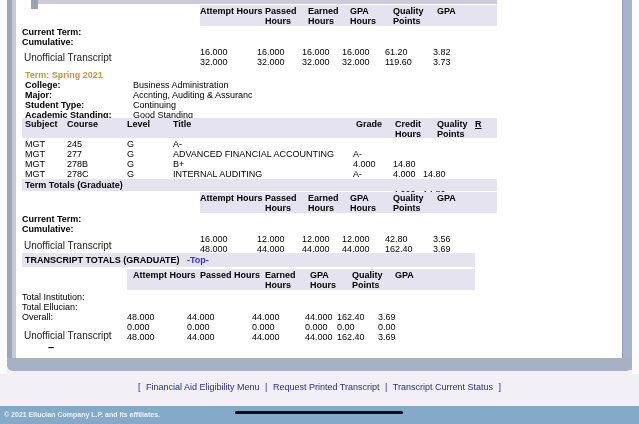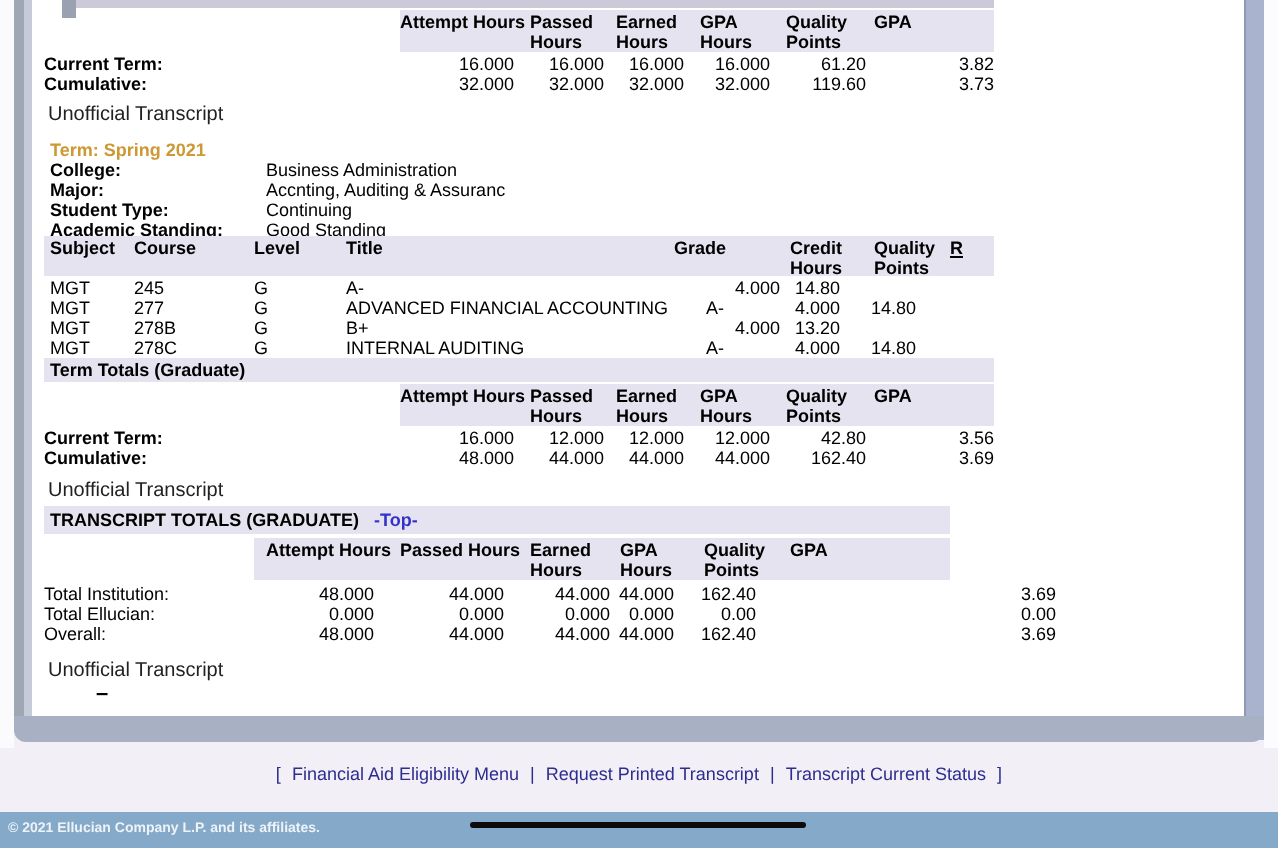--- a/index.html
+++ b/index.html
@@ -20,21 +20,21 @@
   .band{position:absolute;background:#e5e3ef;}
   
   .hdr{position:absolute;font-weight:bold;font-size:9px;line-height:9.5px;color:#000;}
   .nowrap{white-space:nowrap;}
   .w36{width:36px;} .w30{width:30px;} .w40{width:40px;} .w42{width:42px;}
   
   .sumrow{position:absolute;left:22px;width:497px;display:grid;
           grid-template-columns:178px 57px 45px 40px 43px 48px 64px;
           font-size:9px;line-height:10px;color:#000;}
   .sumrow .lab{font-weight:bold;}
-  .num{text-align:right;}
+  .num{text-align:left;margin-top:20px;}
   
   .crow{position:absolute;left:22px;width:475px;display:grid;
         grid-template-columns:3px 42px 60px 46px 180px 40px 30px 38px 36px;
         font-size:9px;line-height:10px;color:#000;}
   .crow .num{padding-right:3px;}
   
   .trow{position:absolute;left:22px;width:506px;display:grid;
         grid-template-columns:105px 60px 65px 53px 32px 41px 150px;
         font-size:9px;line-height:10px;color:#000;}
   .trow .lab{font-weight:normal;}
@@ -108,21 +108,21 @@
   <span class="info-label" style="top:100px;">Student Type:</span>
   <span class="info-value" style="top:100px;">Continuing</span>
   <span class="info-label" style="top:110px;">Academic Standing:</span>
   <span class="info-value" style="top:110px;">Good Standing</span>
 
   <div class="band" style="left:22px;top:118px;width:475px;height:20px;"></div>
   <span class="hdr" style="left:25px;top:120px;">Subject</span>
   <span class="hdr" style="left:67px;top:120px;text-align:right;">Course</span>
   <span class="hdr" style="left:127px;top:120px;">Level</span>
   <span class="hdr" style="left:173px;top:120px;">Title</span>
-  <span class="hdr" style="left:337px;top:120px;">Grade</span>
+  <span class="hdr" style="left:356px;top:120px;">Grade</span>
   <span class="hdr w30" style="left:395px;top:120px;">Credit Hours</span>
   <span class="hdr w40" style="left:437px;top:120px;">Quality Points</span>
   <a class="hdr r-link" style="left:475px;top:120px;">R</a>
 
   <div class="crow" style="top:139px;">
     <span></span>
     <span>MGT</span>
     <span>245</span>
     <span>G</span>
     <span>A-</span>

